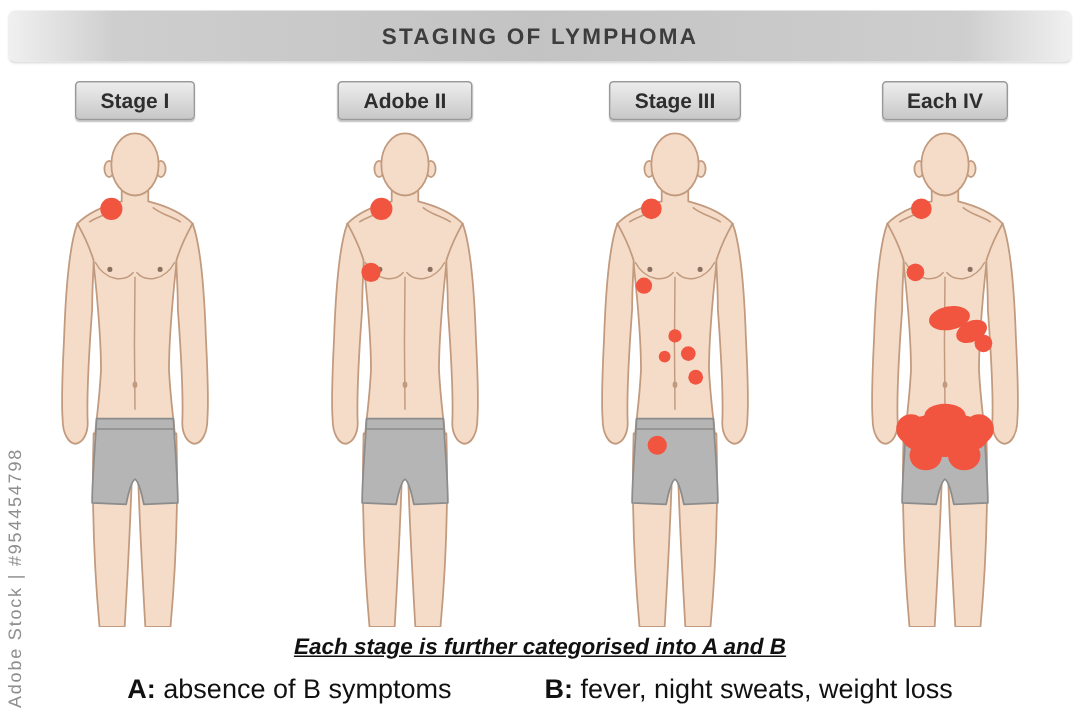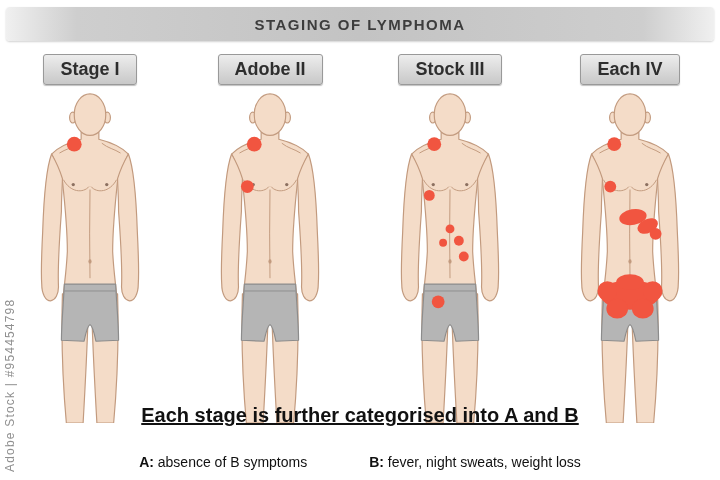--- a/index.html
+++ b/index.html
@@ -16,33 +16,33 @@
   }
   .banner h1{margin:0;font-size:15px;font-weight:bold;letter-spacing:1.5px;color:#3d3d3d;}
   .watermark{
     position:absolute;left:3px;top:472px;transform:rotate(-90deg);transform-origin:left top;
     font-size:12px;letter-spacing:1.2px;color:#8f8f8f;white-space:nowrap;
   }
   .stages{position:absolute;top:54px;left:0;right:0;height:374px;display:flex;}
   .stage-col{flex:1;display:flex;flex-direction:column;align-items:center;}
   .stage-label{
     background:linear-gradient(#ededed,#c8c8c8);border:1px solid #999;border-radius:3px;
-    padding:4px 16px;font-weight:bold;font-size:18px;color:#2e2e2e;
+    padding:4px 16px;font-weight:bold;font-size:14px;color:#2e2e2e;
     box-shadow:0 1px 1px rgba(0,0,0,.25);
   }
   svg.figure{margin-top:6px;height:332px;width:150px;display:block;}
   .skin{fill:var(--skin);stroke:var(--outline);stroke-width:1.2;stroke-linejoin:round;}
   .detail{fill:none;stroke:var(--outline);stroke-width:1;}
   .dark-dot{fill:#8b7060;stroke:none;}
   .navel{fill:var(--outline);stroke:none;}
   .shorts{fill:var(--shorts);stroke:var(--shorts-outline);stroke-width:1.2;stroke-linejoin:round;}
   .waistband{fill:none;stroke:var(--shorts-outline);stroke-width:.9;}
   .footer{position:absolute;bottom:10px;left:0;right:0;text-align:center;color:#111;}
-  .footer-heading{font-size:20px;font-weight:bold;text-decoration:underline;margin-bottom:27px;}
-  .footer-line{font-size:14px;}
+  .footer-heading{font-size:15px;font-weight:bold;text-decoration:underline;margin-bottom:9px;font-style:italic;}
+  .footer-line{font-size:18px;}
   .footer-line .b{font-weight:bold;}
   .footer-line .b2{margin-left:62px;}
 </style>
 </head>
 <body>
 
 <svg width="0" height="0" style="position:absolute" aria-hidden="true">
   <defs>
     <g id="male-figure">
 
@@ -99,21 +99,21 @@
       <svg class="figure" viewBox="0 0 150 337">
         <use href="#male-figure"></use>
         <g class="spots">
             <ellipse cx="59" cy="54" rx="7.5" ry="7.5" fill="#f15540"></ellipse>
             <ellipse cx="52" cy="97" rx="6.5" ry="6.5" fill="#f15540"></ellipse>
           </g>
       </svg>
     </div>
 
     <div class="stage-col">
-      <div class="stage-label">Stock III</div>
+      <div class="stage-label">Stage III</div>
       <svg class="figure" viewBox="0 0 150 337">
         <use href="#male-figure"></use>
         <g class="spots">
             <ellipse cx="59" cy="54" rx="7" ry="7" fill="#f15540"></ellipse>
             <ellipse cx="54" cy="106" rx="5.5" ry="5.5" fill="#f15540"></ellipse>
             <ellipse cx="75" cy="140" rx="4.5" ry="4.5" fill="#f15540"></ellipse>
             <ellipse cx="84" cy="152" rx="5" ry="5" fill="#f15540"></ellipse>
             <ellipse cx="68" cy="154" rx="4" ry="4" fill="#f15540"></ellipse>
             <ellipse cx="89" cy="168" rx="5" ry="5" fill="#f15540"></ellipse>
             <ellipse cx="63" cy="214" rx="6.5" ry="6.5" fill="#f15540"></ellipse>

